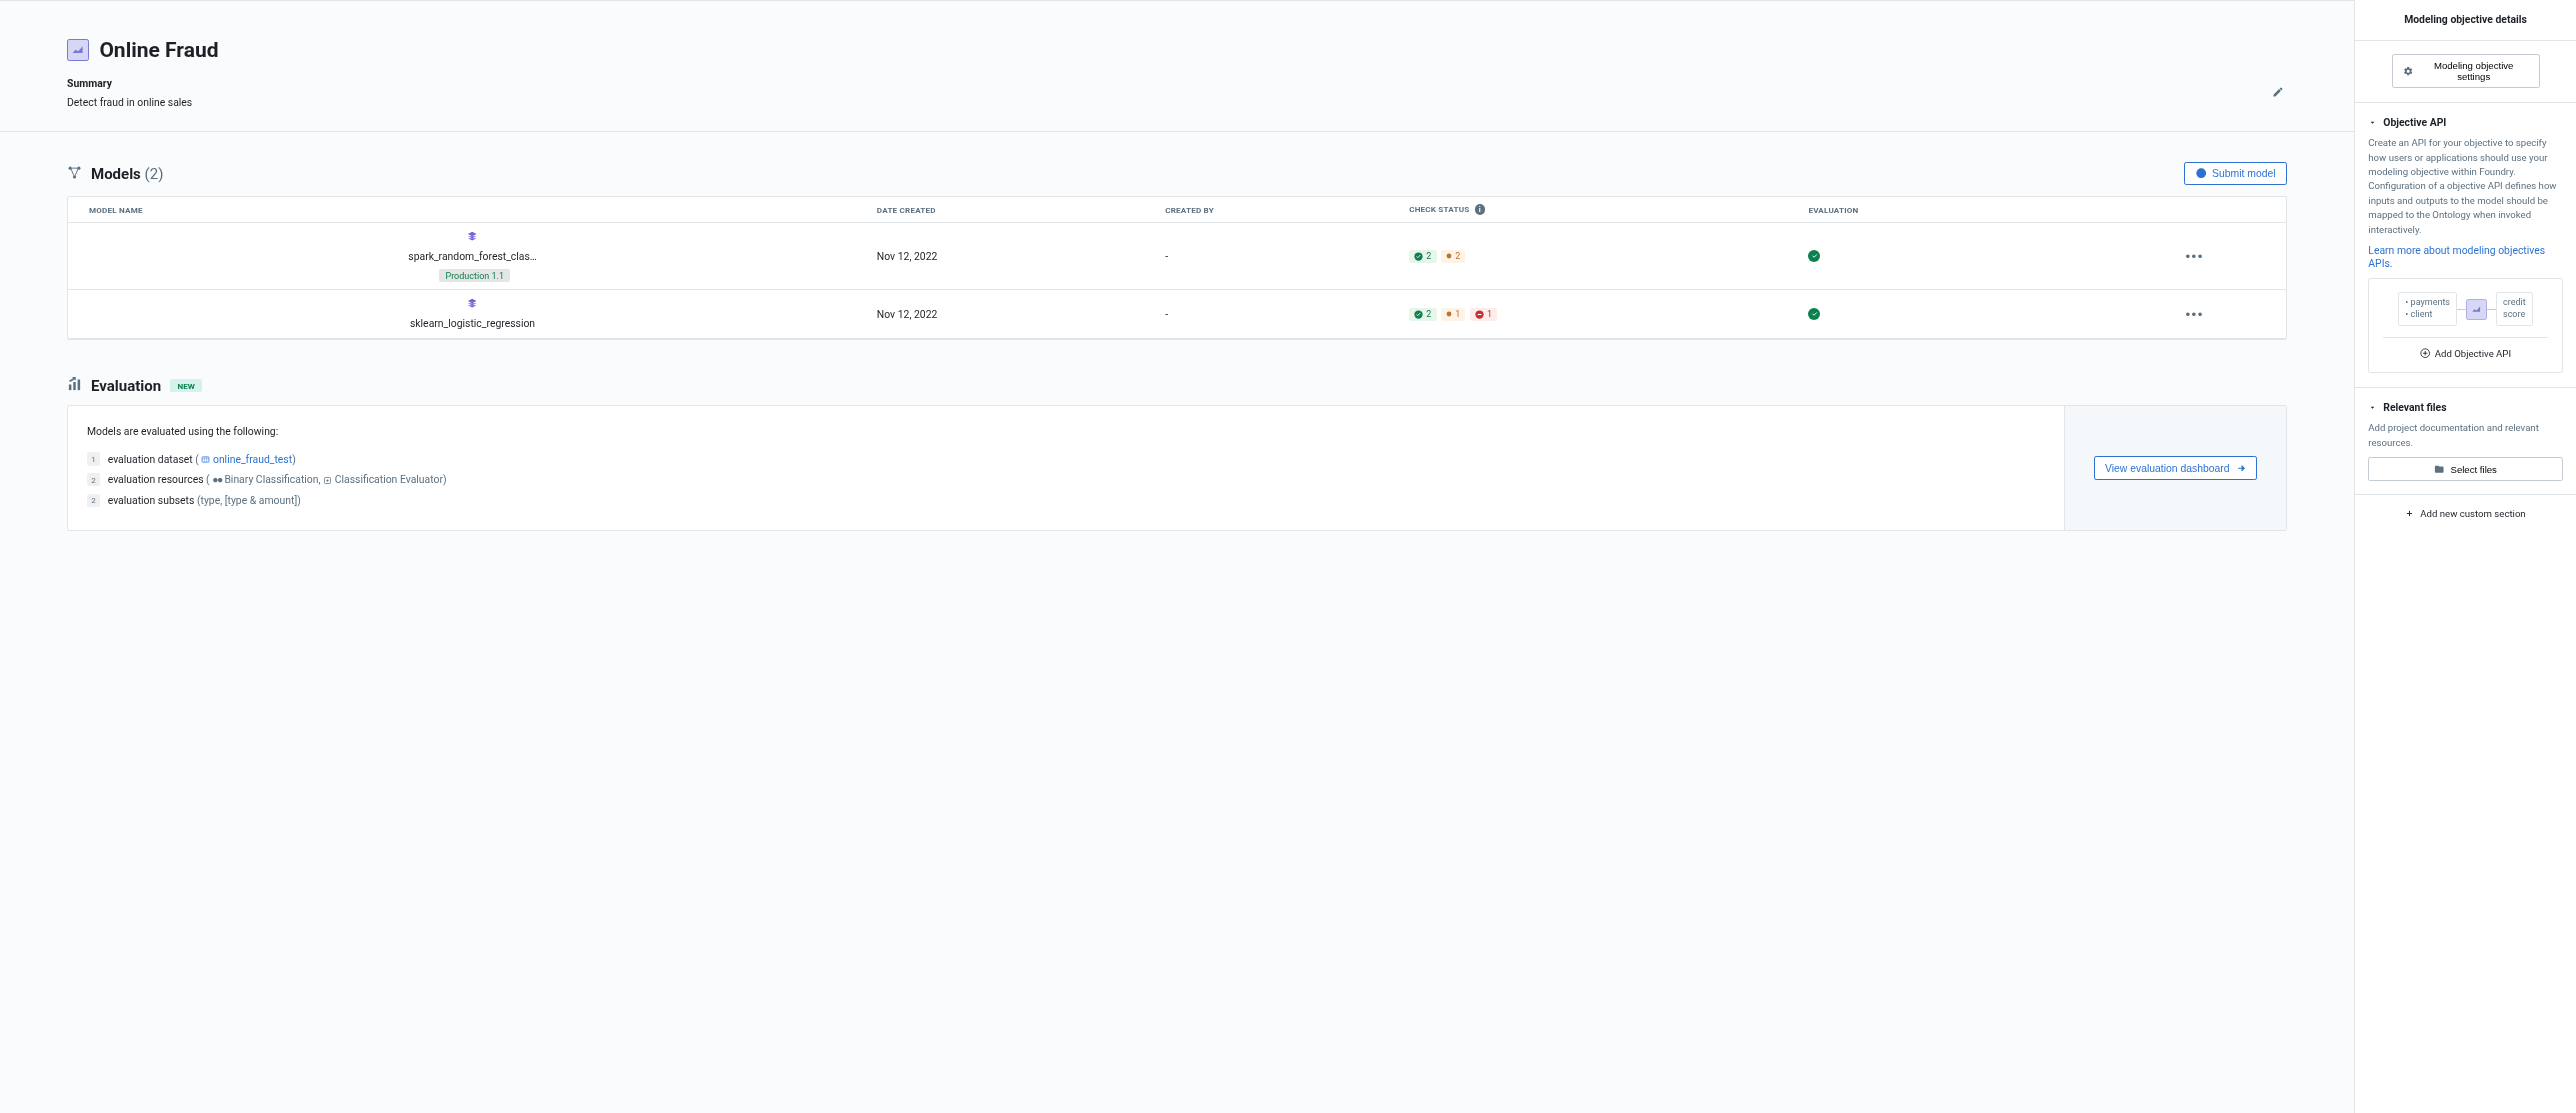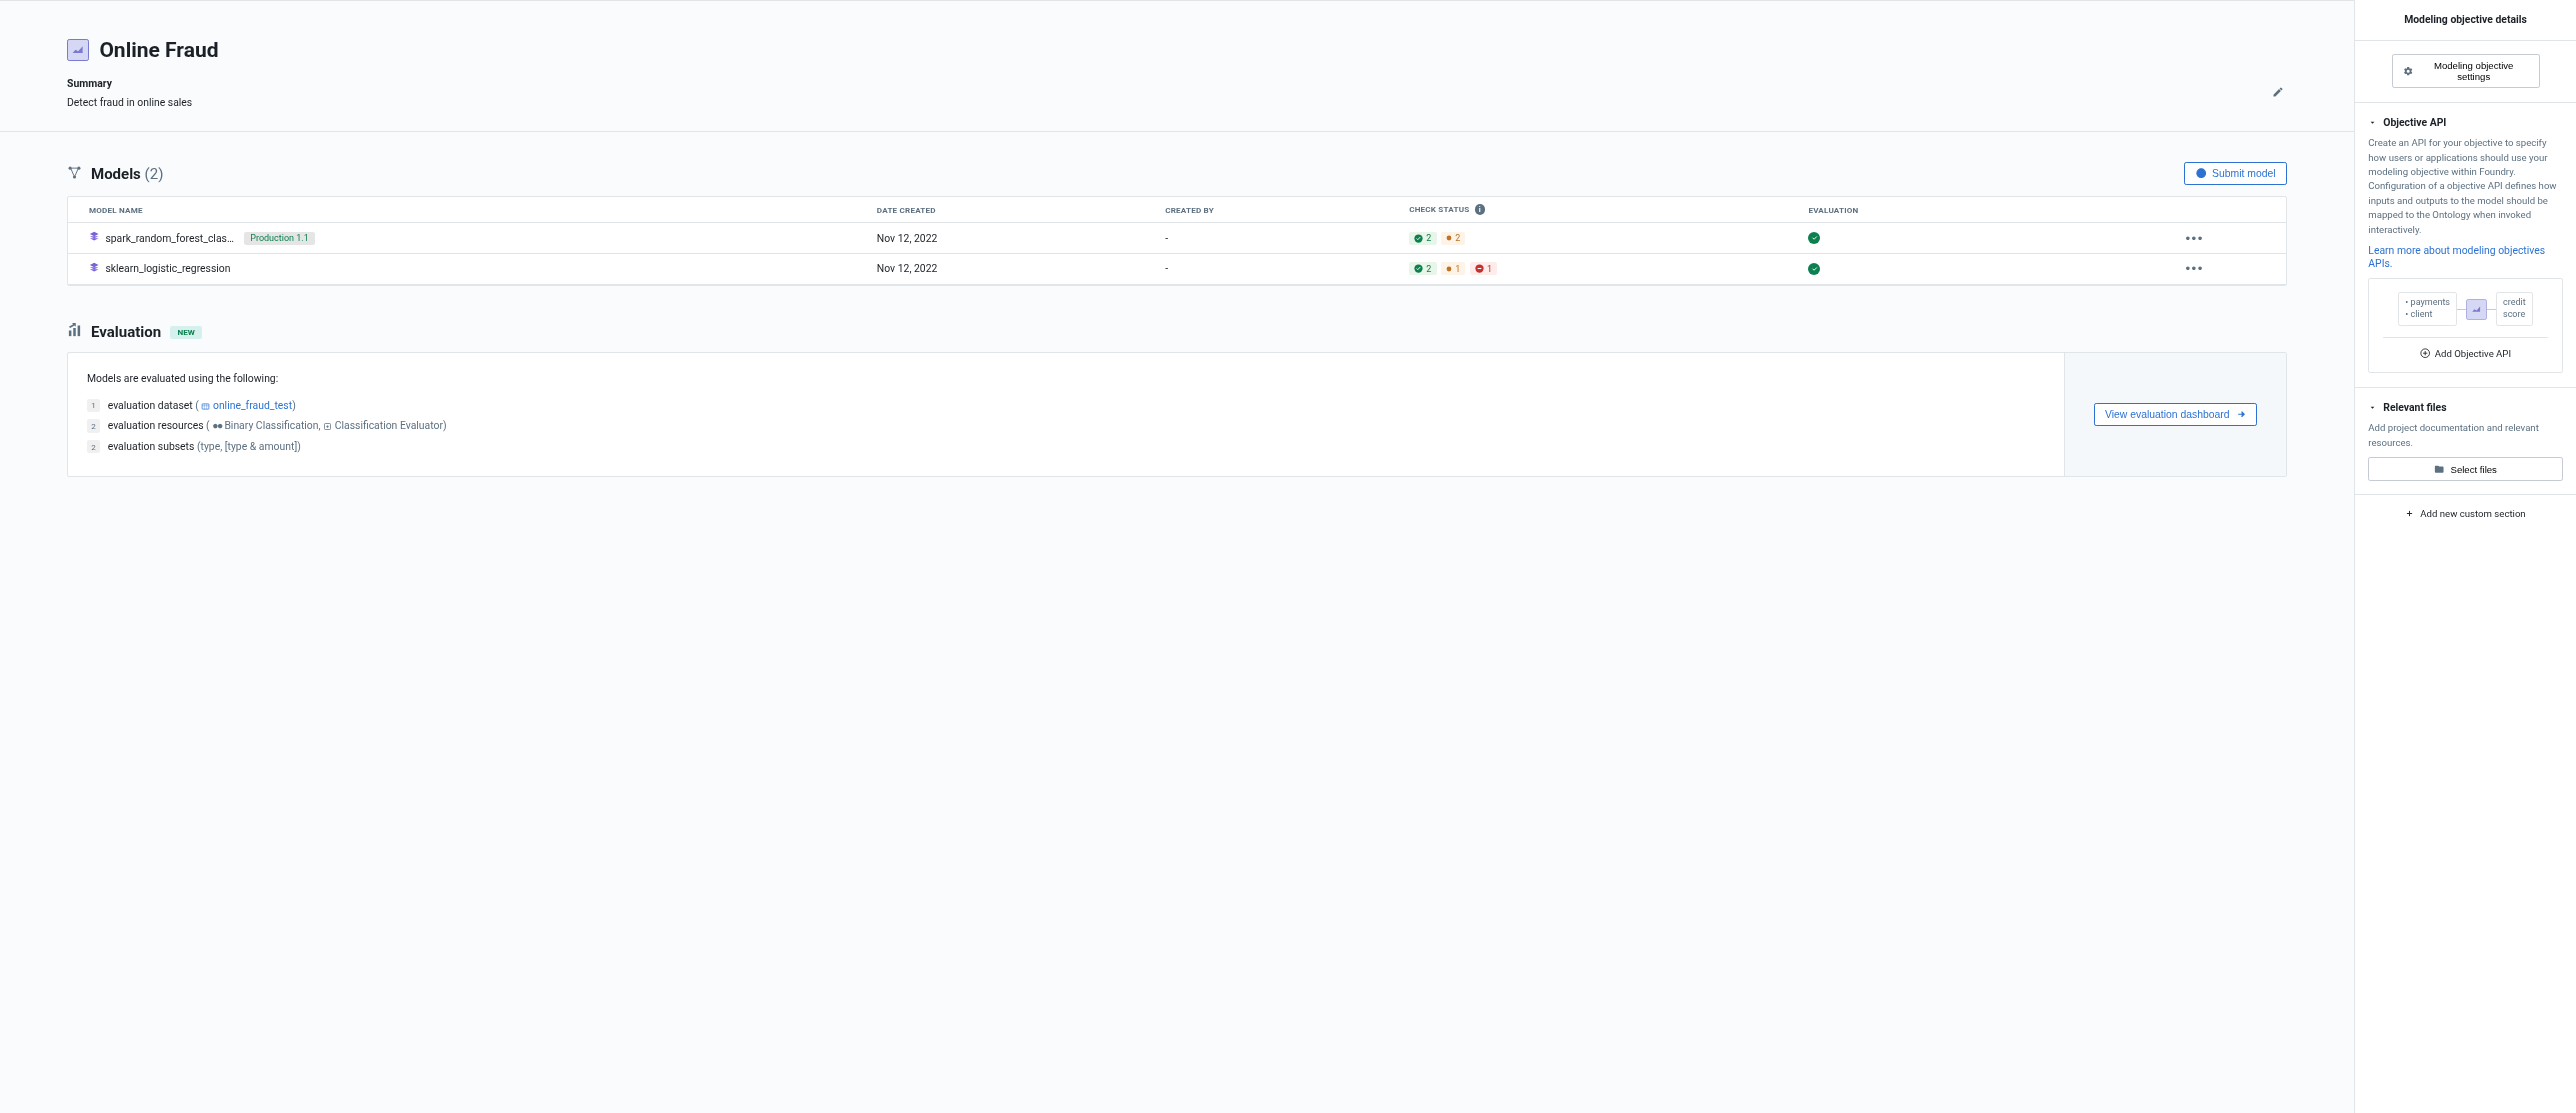--- a/index.html
+++ b/index.html
@@ -133,20 +133,21 @@
 .tbl-head > div:first-child, .tbl-row > div:first-child { padding-left: 21px; }
 .tbl-row {
   padding: 7.4px 0;
   font-size: 10.4px;
 }
 .model-name-cell {
   display: flex;
   align-items: center;
   gap: 6px;
   overflow: hidden;
+  flex-direction: column;
 }
 .model-icon { color: #7961db; flex-shrink: 0; }
 .model-name-text {
   white-space: nowrap;
   overflow: hidden;
   text-overflow: ellipsis;
 }
 .tag {
   display: inline-block;
   padding: 1.5px 6px;

